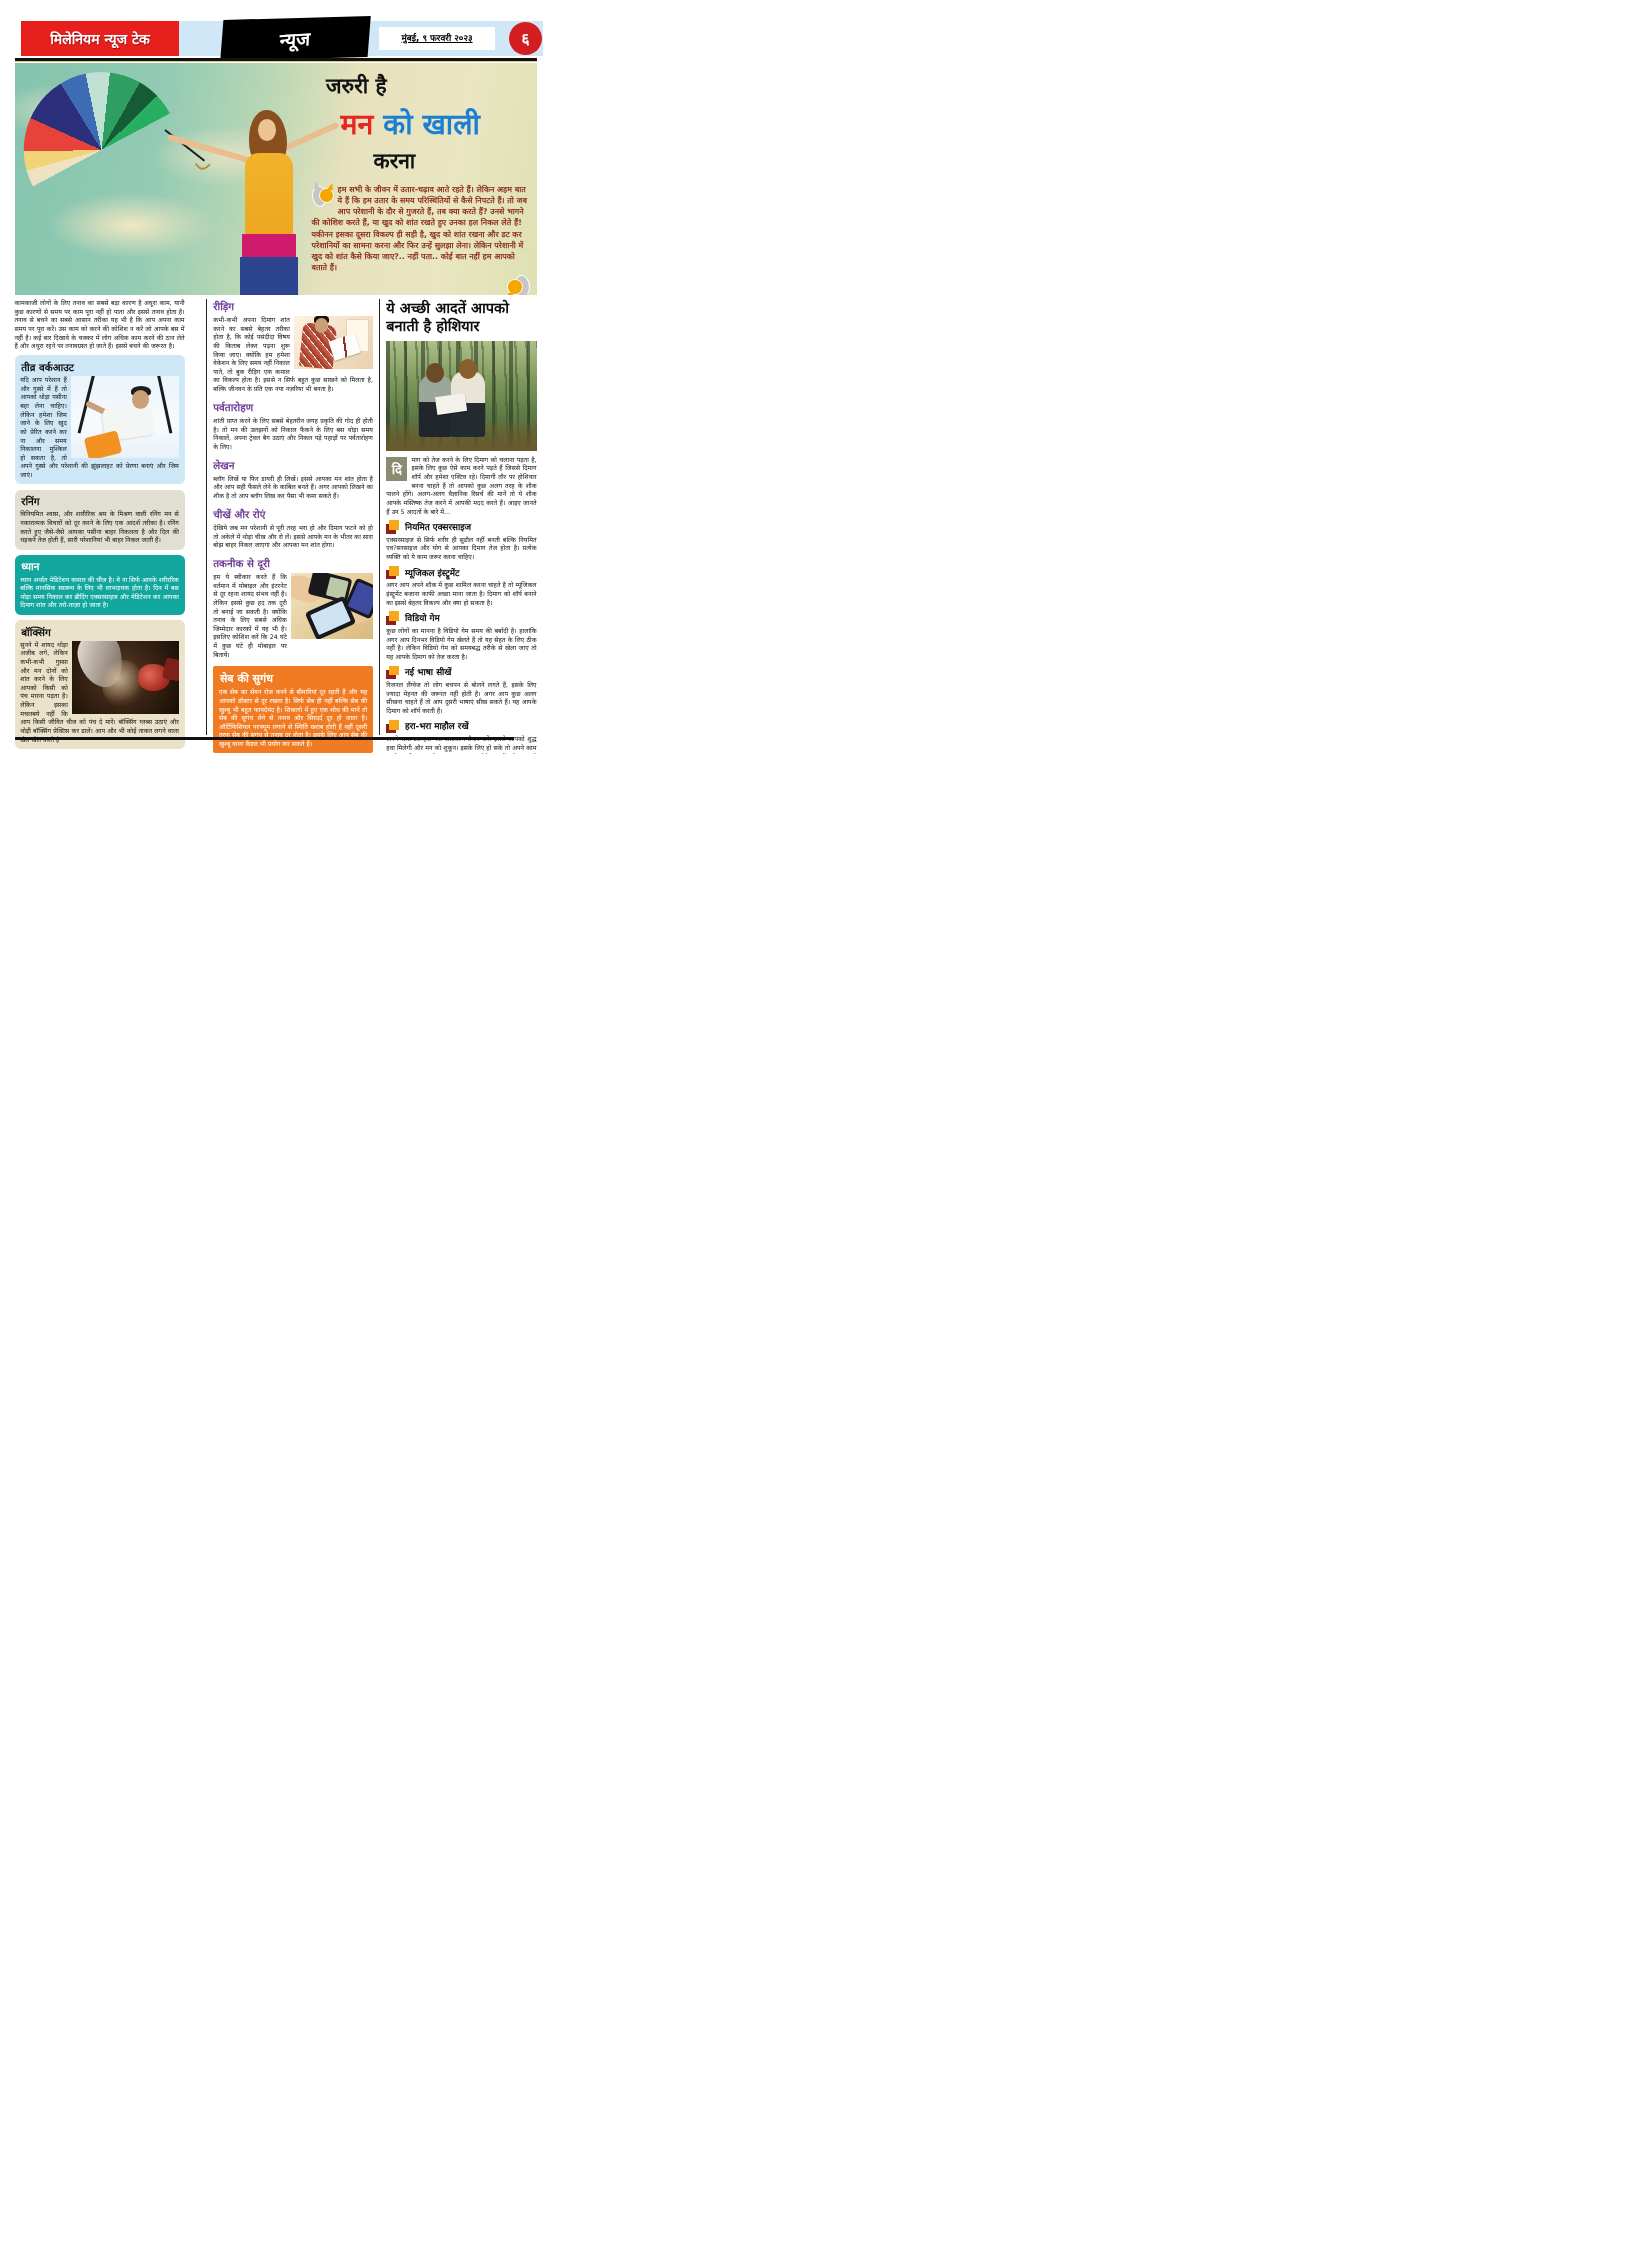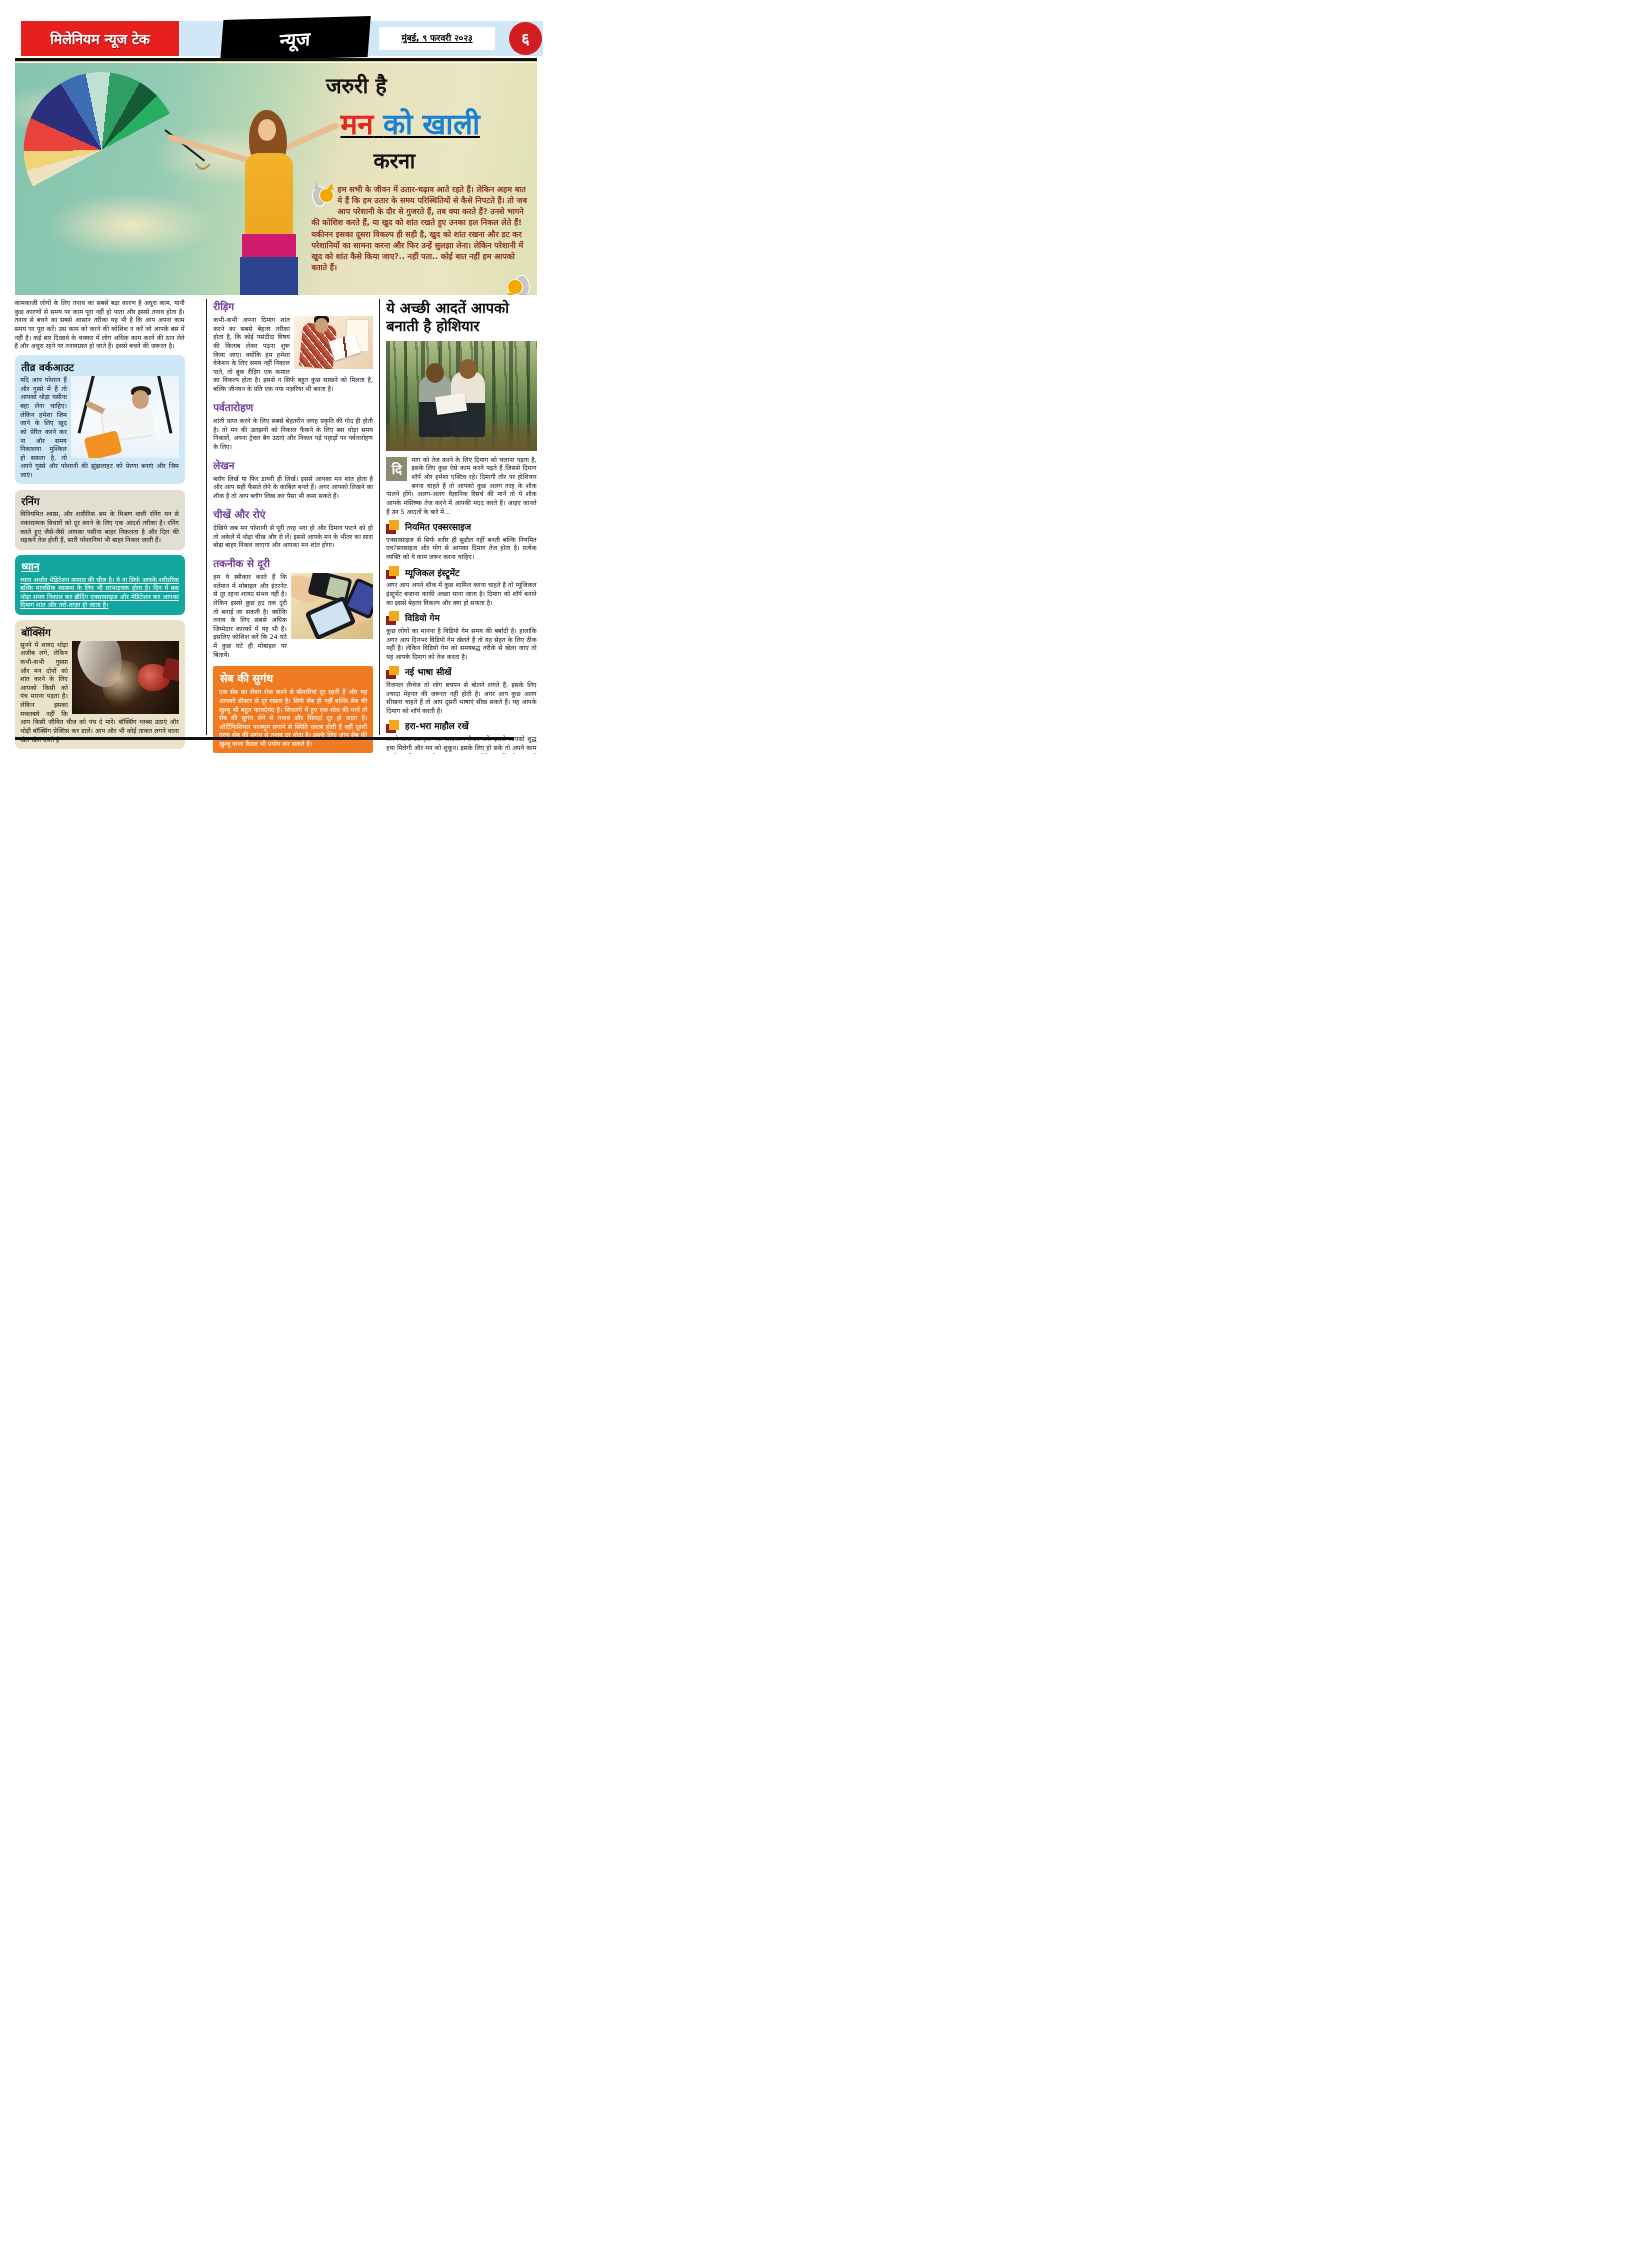--- a/index.html
+++ b/index.html
@@ -36,21 +36,21 @@
   .hair{position:absolute;left:48px;top:0;width:38px;height:62px;background:#8a4f1e;border-radius:46% 54% 48% 52%;}
   .face{position:absolute;left:57px;top:9.3px;width:18.6px;height:22px;background:#eec394;border-radius:50%;}
   .arm-l{position:absolute;left:-35px;top:36px;width:88px;height:5.7px;background:#e9bd8f;border-radius:3.1px;transform:rotate(16deg);}
   .arm-r{position:absolute;left:78px;top:24px;width:62px;height:5.7px;background:#e9bd8f;border-radius:3.1px;transform:rotate(-24deg);}
   .torso{position:absolute;left:44px;top:43px;width:48px;height:83px;background:linear-gradient(180deg,#f2b32a,#eda621);border-radius:13.5px 13.5px 4.1px 4.1px;}
   .band{position:absolute;left:41px;top:124px;width:54px;height:24px;background:#cf1a6e;}
   .skirt{position:absolute;left:39px;top:147px;width:58px;height:39px;background:#2c4490;}
 
   .hero-text{position:absolute;left:297px;top:4.1px;width:219px;height:223px;}
   .hl1{font-size:21px;font-weight:800;color:#121212;margin:4.1px 0 0 14.5px;}
-  .hl2{font-size:28.5px;font-weight:800;margin:5.2px 0 0 29px;white-space:nowrap;text-decoration:underline;}
+  .hl2{font-size:28.5px;font-weight:800;margin:5.2px 0 0 29px;white-space:nowrap;}
   .hl2 .red{color:#e8251f;}
   .hl2 .blue{color:#1b7fd4;}
   .hl3{font-size:21px;font-weight:800;color:#121212;margin:4.1px 0 0 62px;}
   .lede-wrap{position:relative;margin:9.3px 0 0 0;}
   .lede{color:#8e3420;font-size:7.9px;line-height:1.42;font-weight:600;margin:0;text-align:left;}
   .quote{position:relative;width:22px;height:26px;float:left;margin:1px 4.1px 1px 0;}
   .quote .g{position:absolute;left:0;top:1px;width:13.5px;height:19.7px;background:#c6c6c6;border:1px solid #fff;border-radius:50% 50% 46% 54%/42% 42% 58% 58%;}
   .quote .g::before{content:"";position:absolute;left:1px;top:-6.2px;border-left:2.1px solid transparent;border-right:4.7px solid transparent;border-bottom:8.3px solid #c6c6c6;}
   .quote .o{position:absolute;left:7.2px;top:3.1px;width:13.5px;height:13.5px;background:#f5a700;border:1px solid #fff;border-radius:50%;}
   .quote .o::before{content:"";position:absolute;right:0px;top:-6.2px;border-right:1.6px solid transparent;border-left:5.2px solid transparent;border-bottom:7.8px solid #f5a700;}
@@ -64,21 +64,21 @@
   .col-right{width:159px;margin-left:6.2px;padding-left:6.2px;border-left:0.5px solid #222;}
 
   .body-text{font-size:6.3px;line-height:1.37;color:#151515;margin:0;text-align:justify;}
   .left-intro{margin-bottom:4.7px;}
 
   .box{border-radius:5.7px;padding:4.7px 5.7px;margin-bottom:5.2px;overflow:hidden;}
   .box h2{margin:0 0 2.1px 1px;font-size:10.3px;font-weight:800;color:#111;}
   .box-blue{background:#cfe8f7;}
   .box-beige{background:#e0dfd1;}
   .box-teal{background:#12a79e;}
-  .box-teal h2,.box-teal p{color:#fff;text-decoration:underline;}
+  .box-teal h2,.box-teal p{color:#fff;}
   .box-tan{background:#eae3c9;}
 
   .photo{float:right;position:relative;overflow:hidden;margin:0 0 3.1px 4.1px;}
 
   
   .workout-photo{width:108px;height:82px;background:linear-gradient(180deg,#eaf4fb 0%,#f8fbfd 60%,#e7f1f8 100%);}
   .strap{position:absolute;top:-4.1px;width:2.6px;height:62px;background:#1a1a1a;}
   .s1{left:14.5px;transform:rotate(14deg);}
   .s2{left:92px;transform:rotate(-12deg);}
   .man-head{position:absolute;left:61px;top:13.5px;width:17.6px;height:19.7px;background:#caa078;border-radius:50%;}

